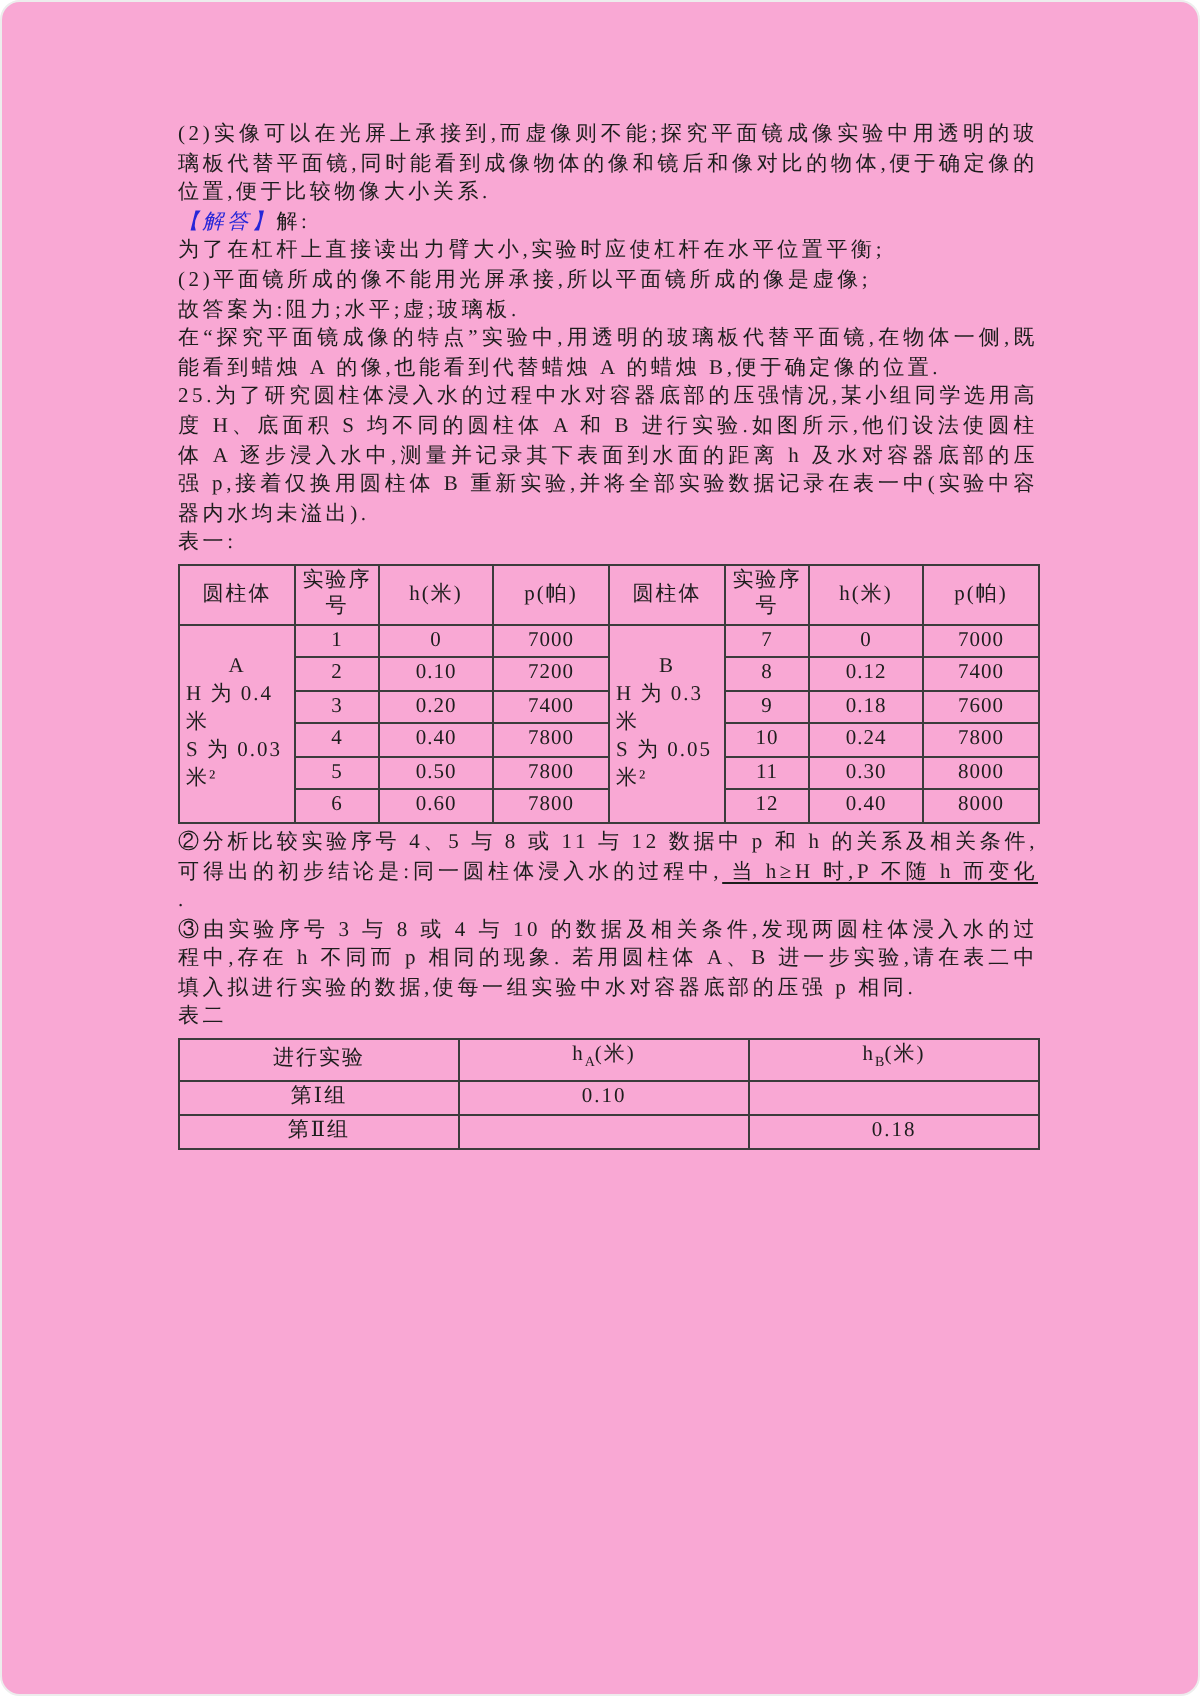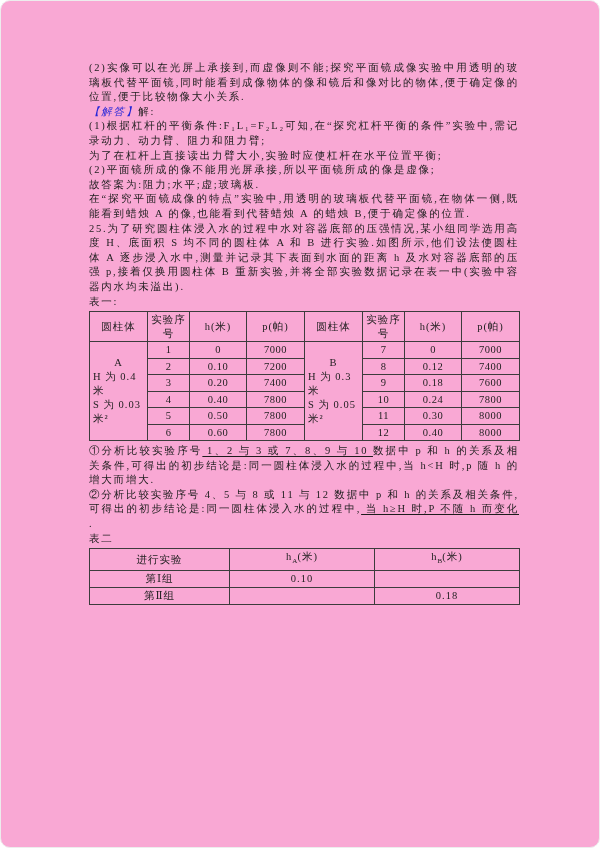--- a/index.html
+++ b/index.html
@@ -95,21 +95,20 @@
 </head>
 <body>
 
 <div class="page">
   <div class="content">
 
     <p class="para">(2)实像可以在光屏上承接到,而虚像则不能;探究平面镜成像实验中用透明的玻璃板代替平面镜,同时能看到成像物体的像和镜后和像对比的物体,便于确定像的位置,便于比较物像大小关系.</p>
 
     <p class="para"><span class="blue">【解答】</span><span>解:</span></p>
 
-    <p class="para">(1)根据杠杆的平衡条件:F₁L₁=F₂L₂可知,在“探究杠杆平衡的条件”实验中,需记录动力、动力臂、阻力和阻力臂;</p>
     <p class="para">为了在杠杆上直接读出力臂大小,实验时应使杠杆在水平位置平衡;</p>
     <p class="para">(2)平面镜所成的像不能用光屏承接,所以平面镜所成的像是虚像;</p>
     <p class="para">故答案为:阻力;水平;虚;玻璃板.</p>
     <p class="para">在“探究平面镜成像的特点”实验中,用透明的玻璃板代替平面镜,在物体一侧,既能看到蜡烛 A 的像,也能看到代替蜡烛 A 的蜡烛 B,便于确定像的位置.</p>
 
     <p class="para gap-before">25.为了研究圆柱体浸入水的过程中水对容器底部的压强情况,某小组同学选用高度 H、底面积 S 均不同的圆柱体 A 和 B 进行实验.如图所示,他们设法使圆柱体 A 逐步浸入水中,测量并记录其下表面到水面的距离 h 及水对容器底部的压强 p,接着仅换用圆柱体 B 重新实验,并将全部实验数据记录在表一中(实验中容器内水均未溢出).</p>
 
     <p class="para">表一:</p>
 
     <table class="t1">
@@ -192,24 +191,24 @@
           <td class="num">6</td>
           <td class="num">0.60</td>
           <td class="num">7800</td>
           <td class="num">12</td>
           <td class="num">0.40</td>
           <td class="num">8000</td>
         </tr>
       </tbody>
     </table>
 
-    <p class="para"><span>①分析比较实验序号</span><span class="ul"> 1、2 与 3 或 7、8、9 与 10 </span><span>数据中 p 和 h 的关系及相关条件,可得出的初步结论是:同一圆柱体浸入水的过程中,当 h&lt;H 时,p 随 h 的增大而增大.</span></p>
 
     <p class="para"><span>②分析比较实验序号 4、5 与 8 或 11 与 12 数据中 p 和 h 的关系及相关条件,可得出的初步结论是:同一圆柱体浸入水的过程中,</span><span class="ul"> 当 h≥H 时,P 不随 h 而变化 </span><span>.</span></p>
 
+    <p class="para">③由实验序号 3 与 8 或 4 与 10 的数据及相关条件,发现两圆柱体浸入水的过程中,存在 h 不同而 p 相同的现象. 若用圆柱体 A、B 进一步实验,请在表二中填入拟进行实验的数据,使每一组实验中水对容器底部的压强 p 相同.</p>
 
     <p class="para">表二</p>
 
     <table class="t2">
       <colgroup>
         <col style="width:140px">
           <col style="width:145px">
           <col style="width:145px">
       </colgroup>
       <tbody>

